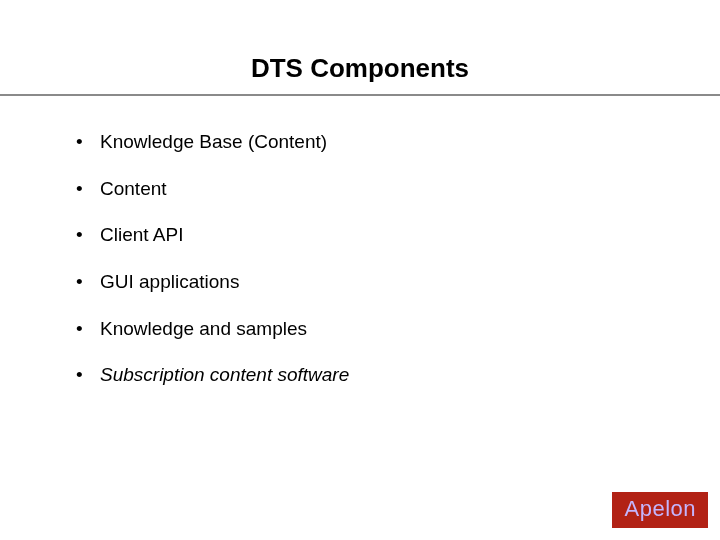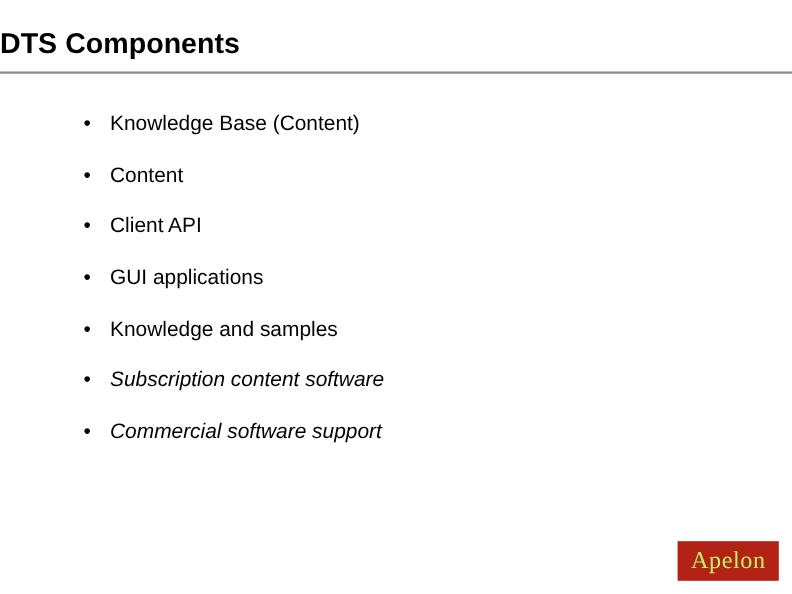--- a/index.html
+++ b/index.html
@@ -6,23 +6,24 @@
     html, body { width: 720px; height: 540px; overflow: hidden; }
     body {
       font-family: Verdana, Geneva, sans-serif;
       background: #fff;
       color: #000;
       position: relative;
     }
     .title {
       font-size: 26px;
       font-weight: bold;
-      text-align: left;
-      padding-top: 24px;
+      text-align: center;
+      padding-top: 9px;
       padding-bottom: 10px;
+      margin-top: 44px;
     }
     .divider {
       border: none;
       border-top: 2px solid #8a8a8a;
       margin: 0;
     }
     .content {
       padding: 34px 92px 0 72px;
     }
     .bullet-list {
@@ -41,39 +42,38 @@
       left: 4px;
       top: 0;
       font-size: 19px;
     }
     .italic { font-style: italic; }
     .logo-box {
       position: absolute;
       right: 12px;
       bottom: 12px;
       background: #b22215;
-      color: #bef264;
+      color: #c4b5fd;
       padding: 4px 12px 6px 12px;
-      font-family: Liberation Serif, serif;
+      font-family: Liberation Sans, sans-serif;
       font-size: 22px;
       letter-spacing: 0.5px;
       margin-top: 18px;
     }
   </style>
 </head>
 <body>
 
 <h1 class="title">DTS Components</h1>
 <hr class="divider">
 
 <div class="content">
   <ul class="bullet-list">
     <li><span>Knowledge Base (Content)</span></li>
     <li><span>Content</span></li>
     <li><span>Client API</span></li>
     <li><span>GUI applications</span></li>
     <li><span>Knowledge and samples</span></li>
     <li><span class="italic">Subscription content software</span></li>
-    <li><span class="italic">Commercial software support</span></li>
   </ul>
 </div>
 
 <div class="logo-box">Apelon</div>
 
 </body></html>

